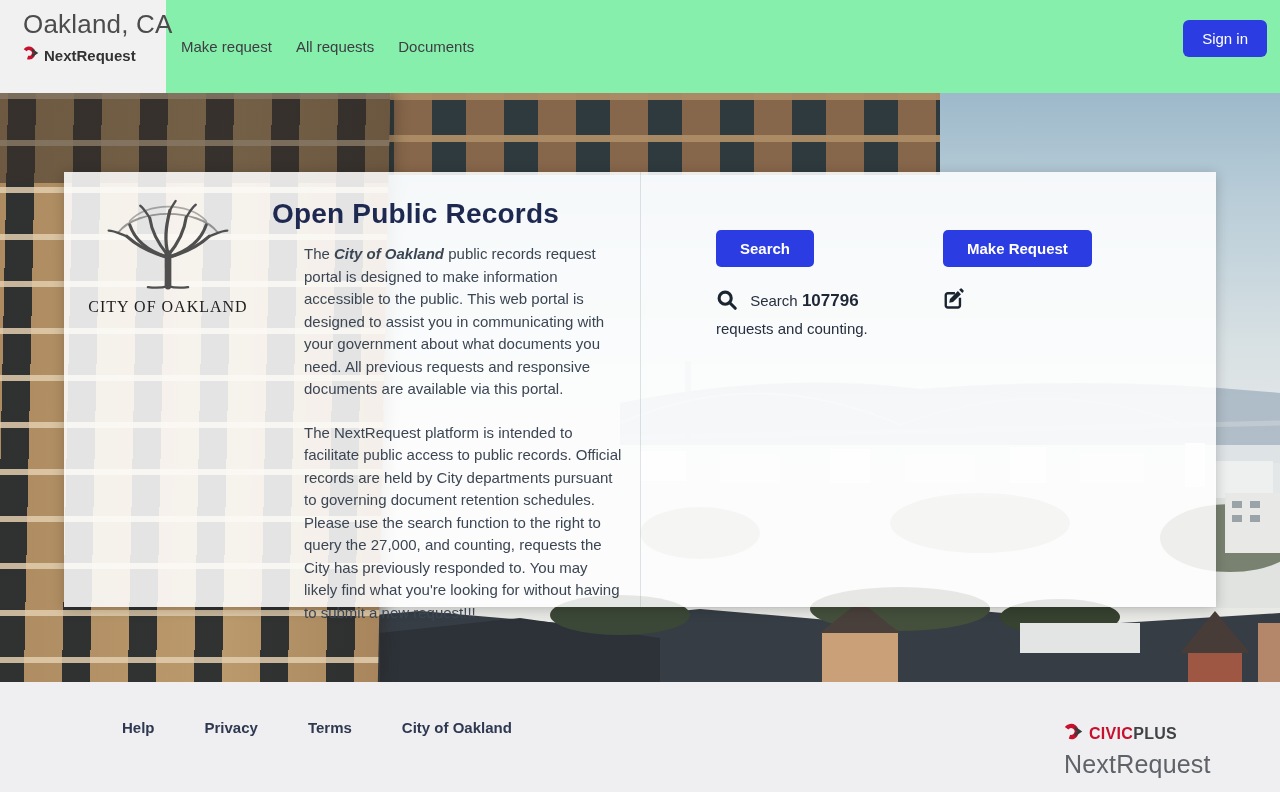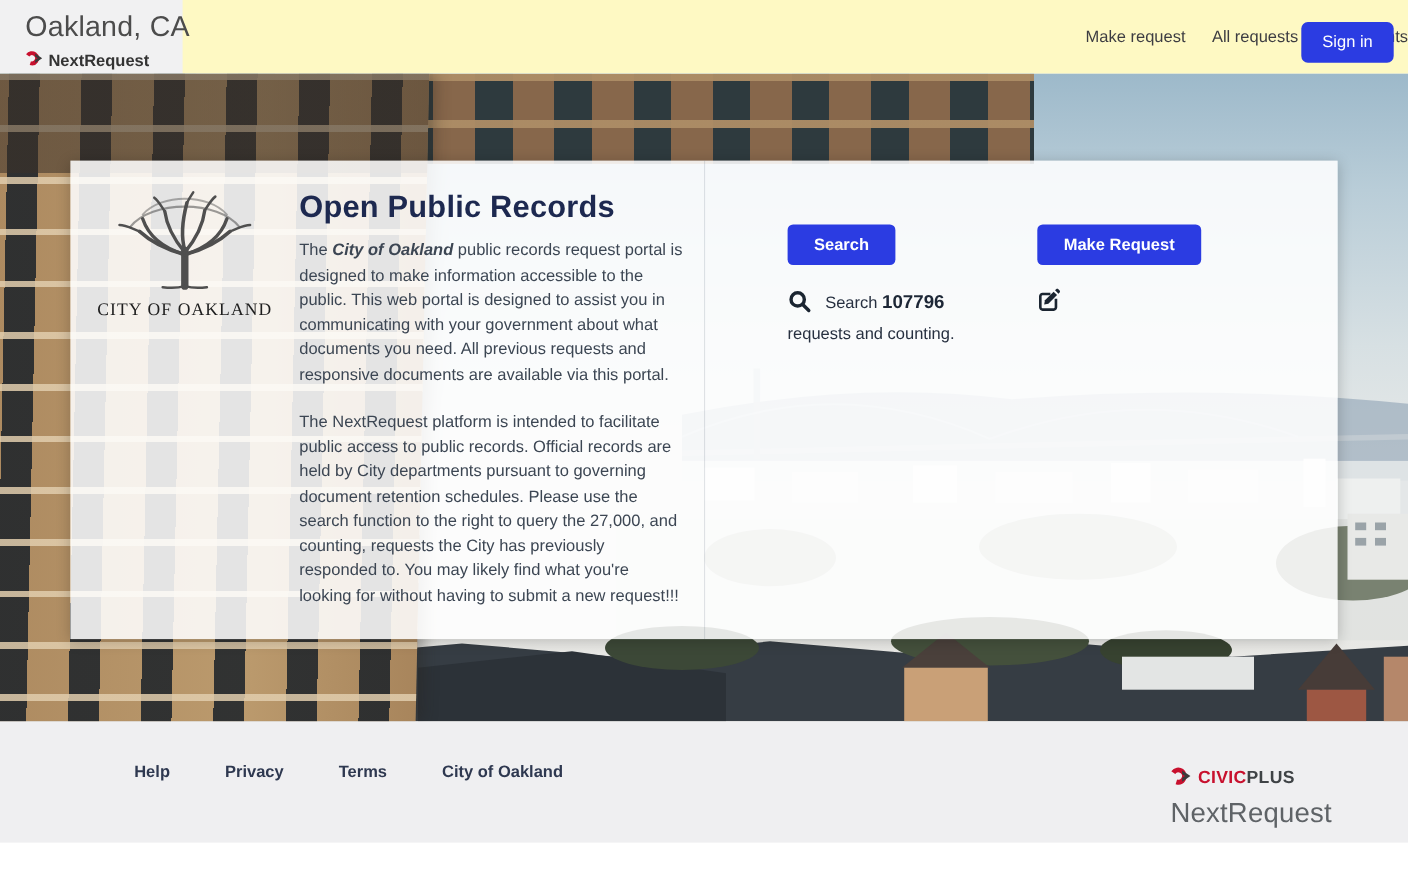--- a/index.html
+++ b/index.html
@@ -1,20 +1,20 @@
 <!DOCTYPE html>
 <html><head>
 <meta charset="utf-8">
 <style>
   * { box-sizing: border-box; margin: 0; padding: 0; }
   html, body { width: 1280px; height: 800px; overflow: hidden; }
   body { font-family: "Liberation Sans", sans-serif; background: #fff; }
 
   
-  .header { height: 67px; background: #fef9c3; display: flex; align-items: stretch; position: relative; justify-content: space-between; }
+  .header { height: 93px; background: #86efac; display: flex; align-items: stretch; position: relative; }
   .logo-block { width: 166px; background: #f1f1f2; padding: 9px 10px 0 23px; flex: 0 0 auto; }
   .site-name { font-size: 26px; font-weight: 400; color: #4c4c4c; letter-spacing: 0.2px; white-space: nowrap; }
   .brand-row { display: flex; align-items: center; gap: 5px; margin-top: 5px; }
   .brand-name { font-size: 15px; font-weight: 600; color: #333; }
   .nav { display: flex; align-items: center; gap: 24px; margin-left: 15px; }
   .nav-item { font-size: 15px; color: #3d3d42; cursor: pointer; text-decoration: none; }
   .signin-btn { position: absolute; right: 13px; top: 20px; height: 37px; padding: 0 19px;
     background: #2b3ce2; color: #fff; font-size: 15px; font-weight: 500; border: none;
     border-radius: 6px; cursor: pointer; font-family: inherit; }
 
@@ -38,21 +38,21 @@
   }
 
   
   .card { position: absolute; left: 64px; top: 79px; width: 1152px; height: 435px;
     background: rgba(255,255,255,0.87); box-shadow: 0 2px 12px rgba(0,0,0,0.22); display: flex; }
   .logo-col { flex: 0 0 208px; display: flex; flex-direction: column; align-items: center; padding-top: 26px; }
   .logo-caption { font-family: "Liberation Serif", serif; font-size: 16px; letter-spacing: 1px;
     color: #1e1e1e; margin-top: 4px; white-space: nowrap; }
   .text-col { flex: 0 0 368px; padding: 26px 18px 0 0; }
   .card-title { font-size: 28px; font-weight: 700; color: #1d2950; margin-bottom: 13px; letter-spacing: 0.2px; }
-  .card-p { font-size: 15px; line-height: 1.5; color: #3c4653; }
+  .card-p { font-size: 15px; line-height: 1.5; color: #3c4653; margin-left: 32px; }
   .card-p + .card-p { margin-top: 21px; }
   .bold-italic { font-weight: 700; font-style: italic; }
   .right-col { flex: 1; display: flex; padding-top: 58px; padding-left: 75px;
     border-left: 1px solid rgba(120,130,145,0.22); }
   .action-col { display: block; }
   .action-col.search-col { width: 170px; margin-right: 57px; }
   .action-col.request-col { width: 238px; }
   .action-btn { display: inline-block; background: #2b3ce2; color: #fff; border: none; border-radius: 5px;
     height: 37px; font-size: 15px; font-weight: 700; cursor: pointer; font-family: inherit; padding: 0 24px; }
   .icon-line { margin-top: 21px; font-size: 15px; line-height: 1.55; color: #273040; }

